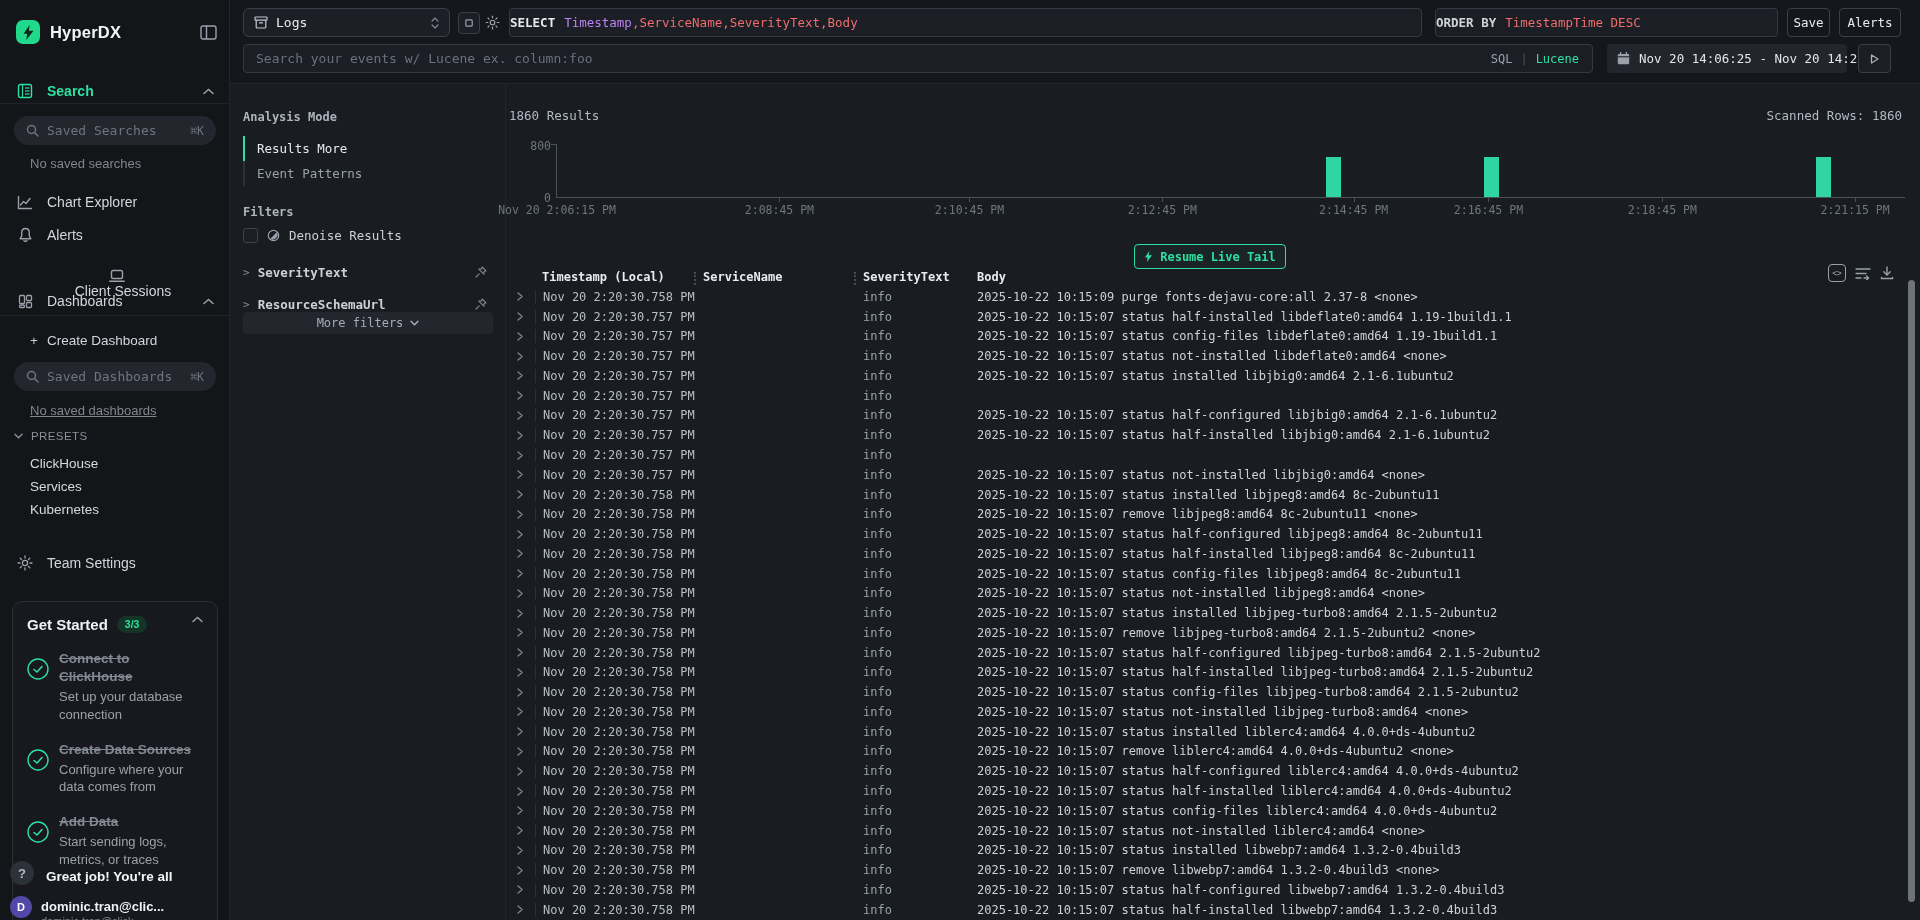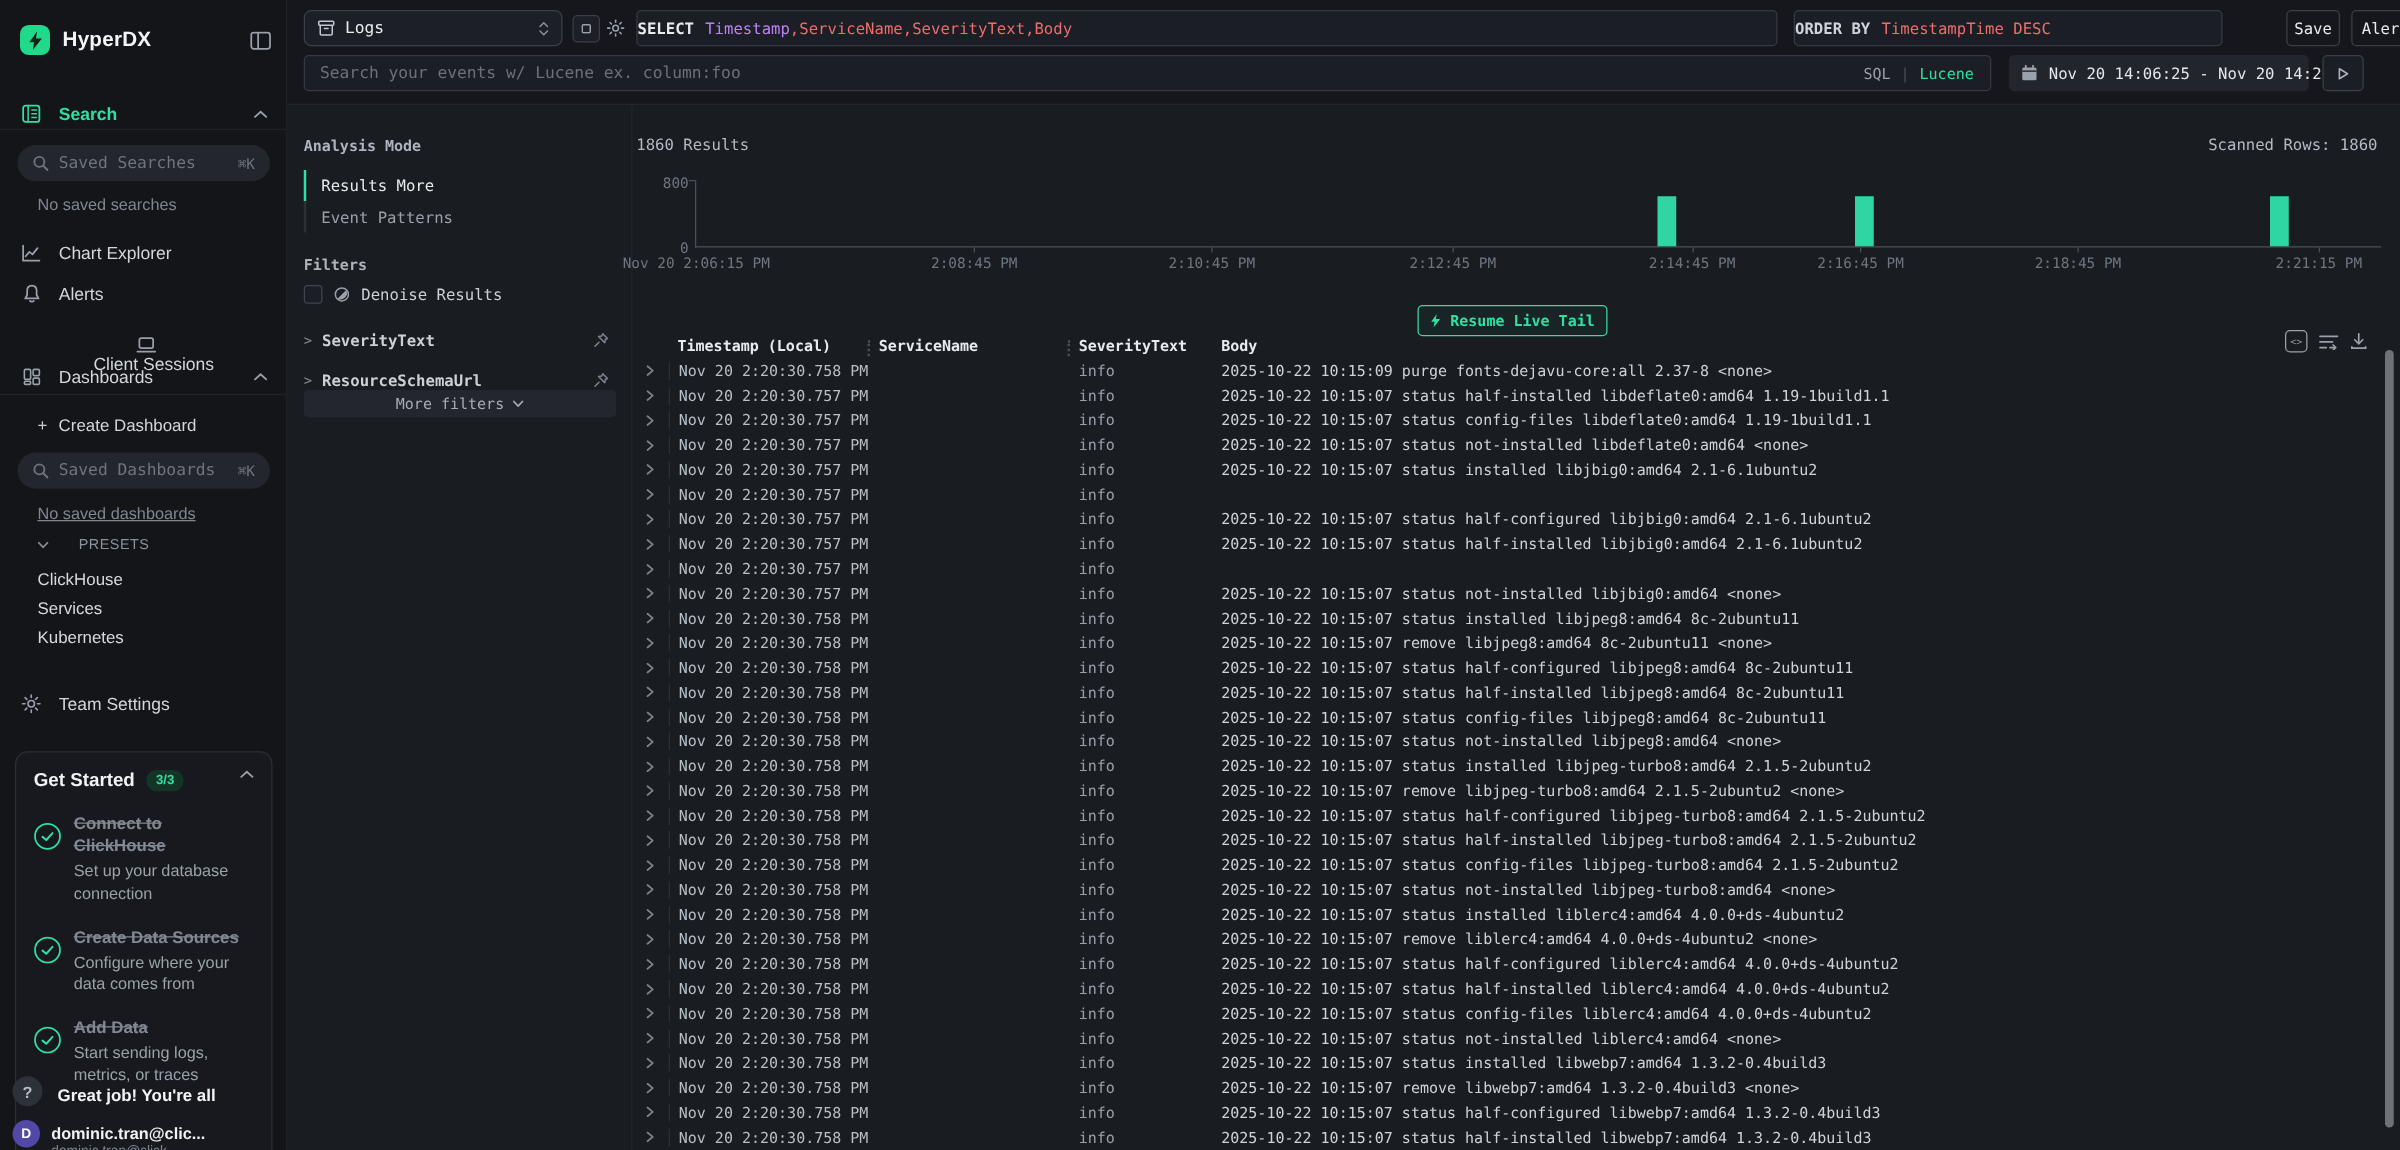--- a/index.html
+++ b/index.html
@@ -15,21 +15,21 @@
   .collapse-icon{margin-left:auto;cursor:pointer;}
   .sb-row{position:absolute;left:0;width:230px;height:26px;display:flex;align-items:center;padding-left:16px;box-sizing:border-box;cursor:pointer;font-size:14px;color:#d3d7dc;}
   .sb-row .sb-ic{width:18px;margin-right:13px;display:flex;justify-content:center;}
   .sb-row .chev{margin-left:auto;margin-right:16px;}
   .nav-search-label{color:#2ee0a2;font-weight:bold;}
   .sb-div{position:absolute;left:0;width:229px;border-top:1px solid #1f2228;}
   .pill{position:absolute;left:14px;width:202px;height:29px;border-radius:14.5px;background:#23262c;display:flex;align-items:center;padding:0 12px;box-sizing:border-box;cursor:pointer;}
   .pill .ph{color:#6e757e;font-size:13px;margin-left:8px;font-family:"DejaVu Sans Mono",monospace;}
   .pill .kbd{margin-left:auto;color:#6e757e;font-size:11.5px;font-family:"DejaVu Sans Mono",monospace;}
   .sb-note{position:absolute;left:30px;font-size:13px;color:#80878f;}
-  .presets-hdr{position:absolute;left:30px;display:flex;align-items:center;gap:24px;font-size:11.5px;color:#8a919b;letter-spacing:.4px;cursor:pointer;}
+  .presets-hdr{position:absolute;left:14px;display:flex;align-items:center;gap:8px;font-size:11.5px;color:#8a919b;letter-spacing:.4px;cursor:pointer;}
   .preset-item{height:23px;display:flex;align-items:center;font-size:13.5px;color:#d6dade;cursor:pointer;}
   #presets{position:absolute;left:30px;top:452px;}
   .gs-card{position:absolute;left:12px;top:601px;width:206px;height:340px;background:#17191e;border:1px solid #2b2f36;border-radius:10px;box-sizing:border-box;padding:14px 14px;}
   .gs-head{display:flex;}
   .gs-title-main{font-size:15px;font-weight:bold;color:#f0f2f5;}
   .gs-badge{margin-left:9px;background:#143428;color:#2ee0a2;font-size:10.5px;font-weight:bold;padding:2px 8px;border-radius:9px;}
   .gs-chev{margin-left:auto;cursor:pointer;}
   .gs-item{display:flex;margin-top:17px;cursor:pointer;}
   .gs-check{width:26px;margin-right:10px;padding-top:8px;}
   .gs-title{font-size:13.5px;font-weight:bold;color:#828992;text-decoration:line-through;line-height:1.35;}
@@ -46,21 +46,21 @@
   .topstrip{position:absolute;left:0;top:0;width:1690px;height:84px;background:#15171c;border-bottom:1px solid #23262d;box-sizing:border-box;}
   .src-select{position:absolute;left:13px;top:8px;width:207px;height:29px;background:#1c1f25;border:1px solid #3a4048;border-radius:6px;display:flex;align-items:center;padding:0 10px;box-sizing:border-box;cursor:pointer;}
   .src-select .lbl{margin-left:8px;font-size:13px;color:#e8ebee;font-family:"DejaVu Sans Mono",monospace;}
   .src-select .updown{margin-left:auto;}
   .iconbtn{position:absolute;top:12px;width:20px;height:20px;display:flex;align-items:center;justify-content:center;cursor:pointer;}
   .boxed{border:1px solid #3a4048;border-radius:4px;background:#1c1f25;}
   .code-input{position:absolute;top:8px;height:29px;background:#1b1e24;border:1px solid #343942;border-radius:4px;display:flex;align-items:center;padding:0 0;box-sizing:border-box;font-size:12.5px;font-family:"DejaVu Sans Mono",monospace;cursor:text;white-space:nowrap;overflow:hidden;}
   .kw{font-weight:bold;color:#e8ebee;margin-right:9px;}
   .tok-purple{color:#bd83f3;}
   .tok-red{color:#ee6d6d;}
-  .topbtn{position:absolute;top:8px;height:29px;background:transparent;border:1px solid #3a4048;border-radius:4px;color:#e8ebee;font-size:12.5px;font-family:"DejaVu Sans Mono",monospace;display:flex;align-items:center;justify-content:center;cursor:pointer;box-sizing:border-box;margin-left:42px;}
+  .topbtn{position:absolute;top:8px;height:29px;background:transparent;border:1px solid #3a4048;border-radius:4px;color:#e8ebee;font-size:12.5px;font-family:"DejaVu Sans Mono",monospace;display:flex;align-items:center;justify-content:center;cursor:pointer;box-sizing:border-box;}
   .search-wrap{position:absolute;left:13px;top:44px;width:1350px;height:29px;}
   .search-input{width:100%;height:100%;background:#1b1e24;border:1px solid #343942;border-radius:4px;box-sizing:border-box;color:#cfd4da;font-size:13px;font-family:"DejaVu Sans Mono",monospace;padding:0 110px 0 12px;outline:none;}
   .search-input::placeholder{color:#6b717a;}
   .io-mode{position:absolute;right:14px;top:0;height:29px;display:flex;align-items:center;gap:8px;font-size:12px;font-family:"DejaVu Sans Mono",monospace;}
   .io-sql{color:#9aa1ab;cursor:pointer;}
   .io-sep{color:#4a4f57;}
   .io-lucene{color:#2ee0a2;cursor:pointer;}
   .datebox{position:absolute;left:1377px;top:44px;width:240px;height:29px;background:#22252b;border-radius:4px;display:flex;align-items:center;padding:0 10px;box-sizing:border-box;cursor:pointer;}
   .datebox .dtxt{margin-left:9px;font-size:12.5px;color:#e3e6ea;font-family:"DejaVu Sans Mono",monospace;white-space:nowrap;}
   .playbtn{position:absolute;left:1628px;top:44px;width:33px;height:29px;border:1px solid #3a4048;border-radius:4px;display:flex;align-items:center;justify-content:center;cursor:pointer;box-sizing:border-box;background:#1b1e24;}

